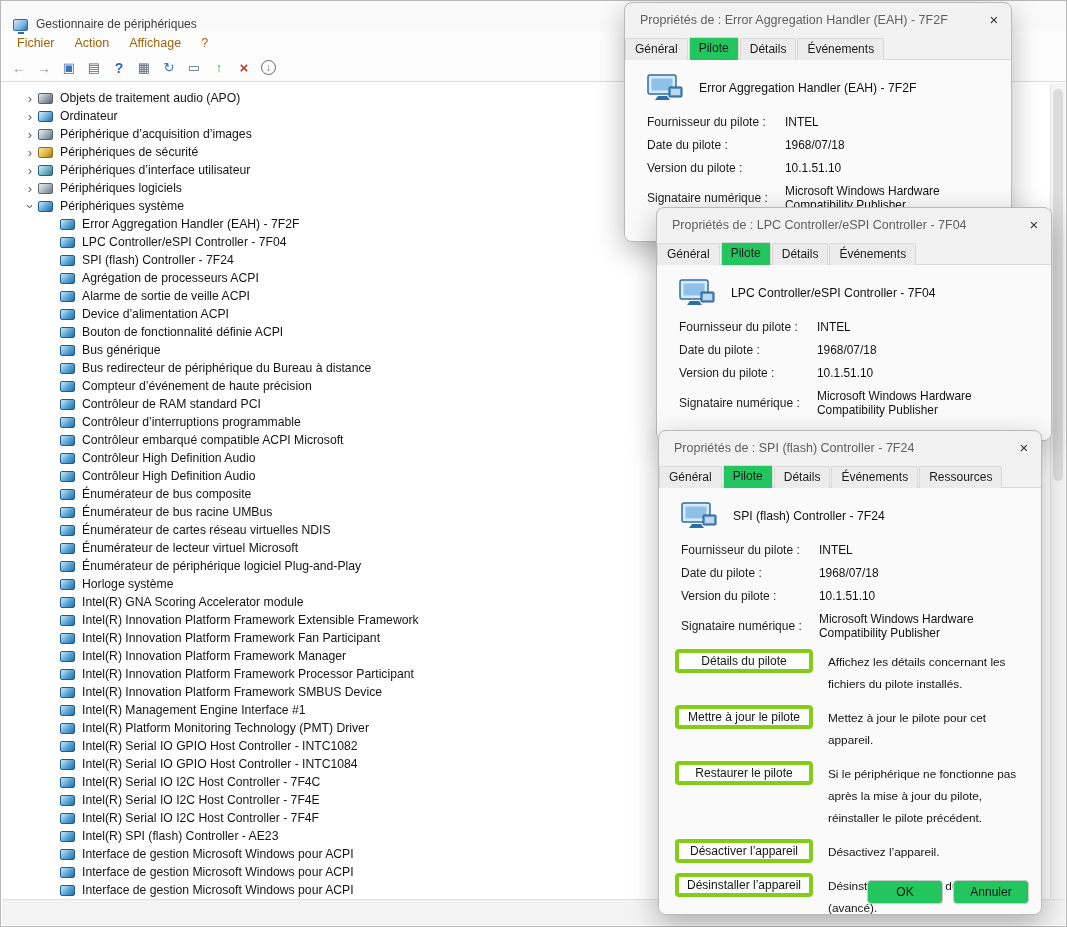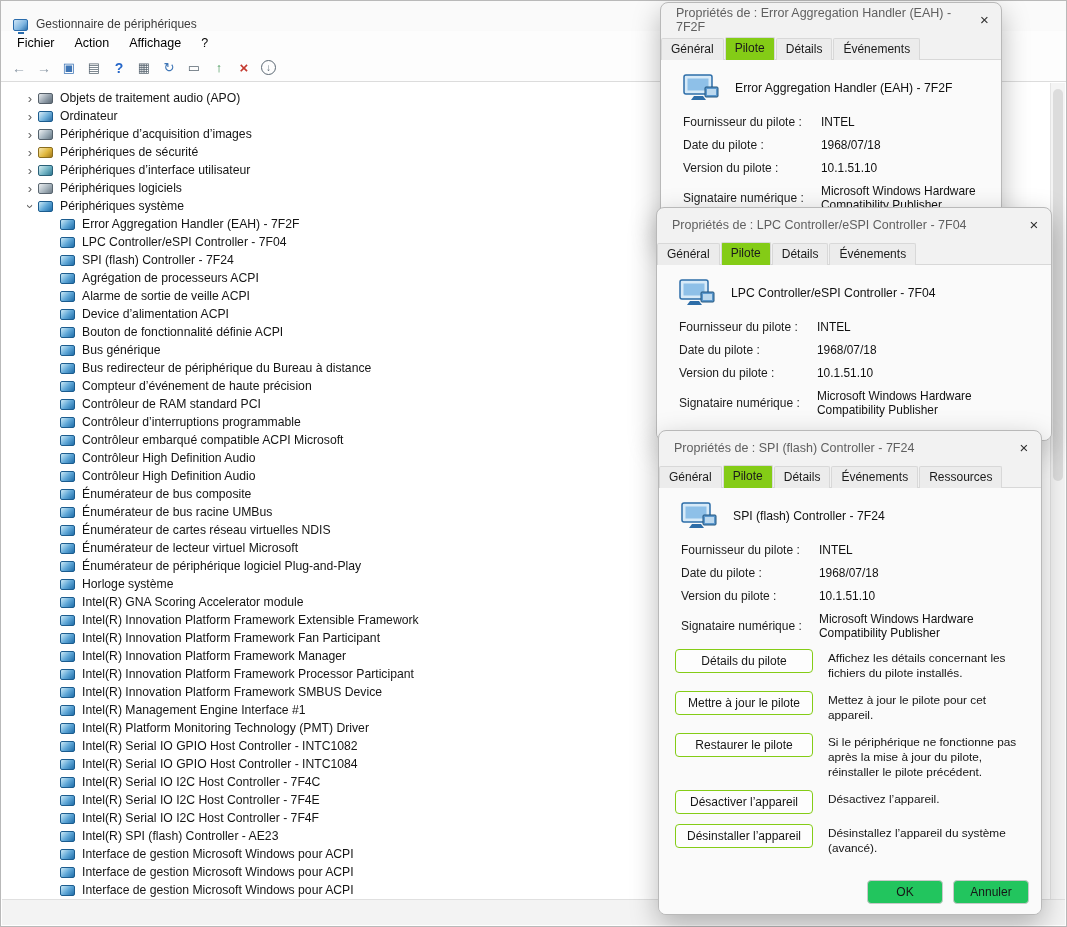--- a/index.html
+++ b/index.html
@@ -11,21 +11,21 @@
   }
 
   
   .main { position:absolute; inset:0; background:#ffffff; border:1px solid #b9b9b9; }
   .titlebar { height:30px; background:#fafafa; display:flex; align-items:flex-end; gap:8px; padding:0 12px; font-size:12px; color:#3c3c3c; }
   .app-icon { width:15px; height:12px; border:1px solid #2a6cac; border-radius:2px;
     background:linear-gradient(135deg,#cfe6f7,#7db4e0 60%,#2f72ab); position:relative; flex:none; }
   .app-icon::after { content:""; position:absolute; left:4px; bottom:-4px; width:6px; height:2px; background:#2a6cac; }
 
   .menubar { height:23px; background:#fdfdfd; display:flex; align-items:center; padding-left:6px; }
-  .menu-item { font-size:12.5px; color:#000000; padding:3px 10px; }
+  .menu-item { font-size:12.5px; color:#a16207; padding:3px 10px; }
 
   .toolbar { height:28px; background:#fdfdfd; border-bottom:1px solid #dcdcdc; display:flex; align-items:center; padding-left:8px; gap:5px; }
   .tb { width:20px; height:20px; display:flex; align-items:center; justify-content:center; font-size:13px; color:#5a6772; flex:none; }
   .tb.c-gray   { color:#8b98a5; font-weight:bold; font-size:14px; }
   .tb.c-blue   { color:#3f76b6; }
   .tb.c-help   { color:#2667c9; font-weight:bold; font-size:14px; }
   .tb.c-dark   { color:#5a6772; }
   .tb.c-green  { color:#2f8b44; font-weight:bold; }
   .tb.c-red    { color:#c4392f; font-weight:bold; font-size:15px; }
   .tb.c-circle { color:#5a6772; border:1.5px solid #5a6772; border-radius:50%; width:15px; height:15px; font-size:10px; margin:0 2px; }
@@ -45,45 +45,45 @@
   .ticon.i-hid      { border-color:#2a6077; background:linear-gradient(135deg,#d6eef2,#71b3c4 55%,#2f7790); }
   .ticon.i-software { border-color:#5a6670; background:linear-gradient(135deg,#eceff1,#a7b4bd 55%,#6d7b86); }
 
   .vscroll { position:absolute; top:82px; right:1px; bottom:27px; width:15px; background:#f4f4f4; border-left:1px solid #e4e4e4; }
   .vthumb { position:absolute; top:6px; left:2px; width:10px; height:48%; background:#dcdcdc; border-radius:5px; }
   .bottombar { position:absolute; left:1px; right:1px; bottom:1px; height:26px; background:#f3f3f3; border-top:1px solid #e0e0e0; }
 
   
   .dialog { position:absolute; background:#f2f2f2; border:1px solid #b9b9b9; border-radius:8px;
     box-shadow:0 10px 28px rgba(0,0,0,.28); overflow:hidden; }
-  #dlg1 { left:660px; top:2px;   width:342px; height:240px; z-index:5; }
+  #dlg1 { left:624px; top:2px;   width:388px; height:240px; z-index:5; }
   #dlg2 { left:656px; top:207px; width:396px; height:234px; z-index:6; }
   #dlg3 { left:658px; top:430px; width:384px; height:485px; z-index:7; }
 
   .dlg-title { height:33px; display:flex; align-items:center; padding:0 6px 0 15px; font-size:12.5px; color:#5f5f5f; }
   .dlg-close { margin-left:auto; width:22px; height:22px; display:flex; align-items:center; justify-content:center; font-size:15px; color:#2f2f2f; }
 
   .tabstrip { display:flex; align-items:flex-end; height:24px; padding-left:0; border-bottom:1px solid #d8d8d8; }
   .tab { font-size:12px; color:#1b1b1b; padding:3px 9px 4px; background:#ececec;
     border:1px solid #d8d8d8; border-bottom:none; border-radius:2px 2px 0 0; margin-right:1px; margin-bottom:-1px; }
-  .tab.active { background:#84cc16; padding-bottom:5px; }
+  .tab.active { background:#22c55e; padding-bottom:5px; }
 
   .dlg-page { position:absolute; top:57px; left:0; right:0; bottom:0; background:#fafafa; }
   .devrow { display:flex; align-items:center; gap:16px; padding:14px 20px 14px 22px; font-size:12.2px; color:#111; }
   .devrow svg { flex:none; }
 
   .frow { display:flex; padding:0 6px 0 22px; margin-bottom:9px; font-size:12px;align-items:center; }
   .flabel { width:138px; flex:none; color:#1c1c1c; }
   .fvalue { flex:1; color:#111; font-size:11.9px; line-height:14px; padding-right:4px; }
 
   .actions { margin-top:2px; }
   .arow { display:flex; align-items:flex-start; padding:0 14px 0 16px; margin-bottom:10px; }
-  .abtn { width:138px; flex:none; height:24px; background:#fdfdfd; border:1px solid #84cc16; border-radius:4px;
+  .abtn { width:138px; flex:none; height:24px; background:#fdfdfd; border:4px solid #84cc16; border-radius:4px;
     font-size:12px; color:#161616; font-family:inherit; }
-  .adesc { margin-left:15px; font-size:11.8px; color:#141414; line-height:15px; padding-top:2px; }
+  .adesc { margin-left:15px; font-size:11.8px; color:#141414; line-height:22px; padding-top:2px; }
 
   .dlg-footer { position:absolute; left:0; right:0; bottom:0; height:44px; display:flex; justify-content:flex-end;
     align-items:center; gap:10px; padding:0 12px; }
   .fbtn { width:76px; height:24px; background:#22c55e; border:1px solid #c9c9c9; border-radius:4px;
     font-size:12px; color:#161616; font-family:Liberation Sans, sans-serif; }
 </style>
 </head>
 <body>
 
 <div class="main">

